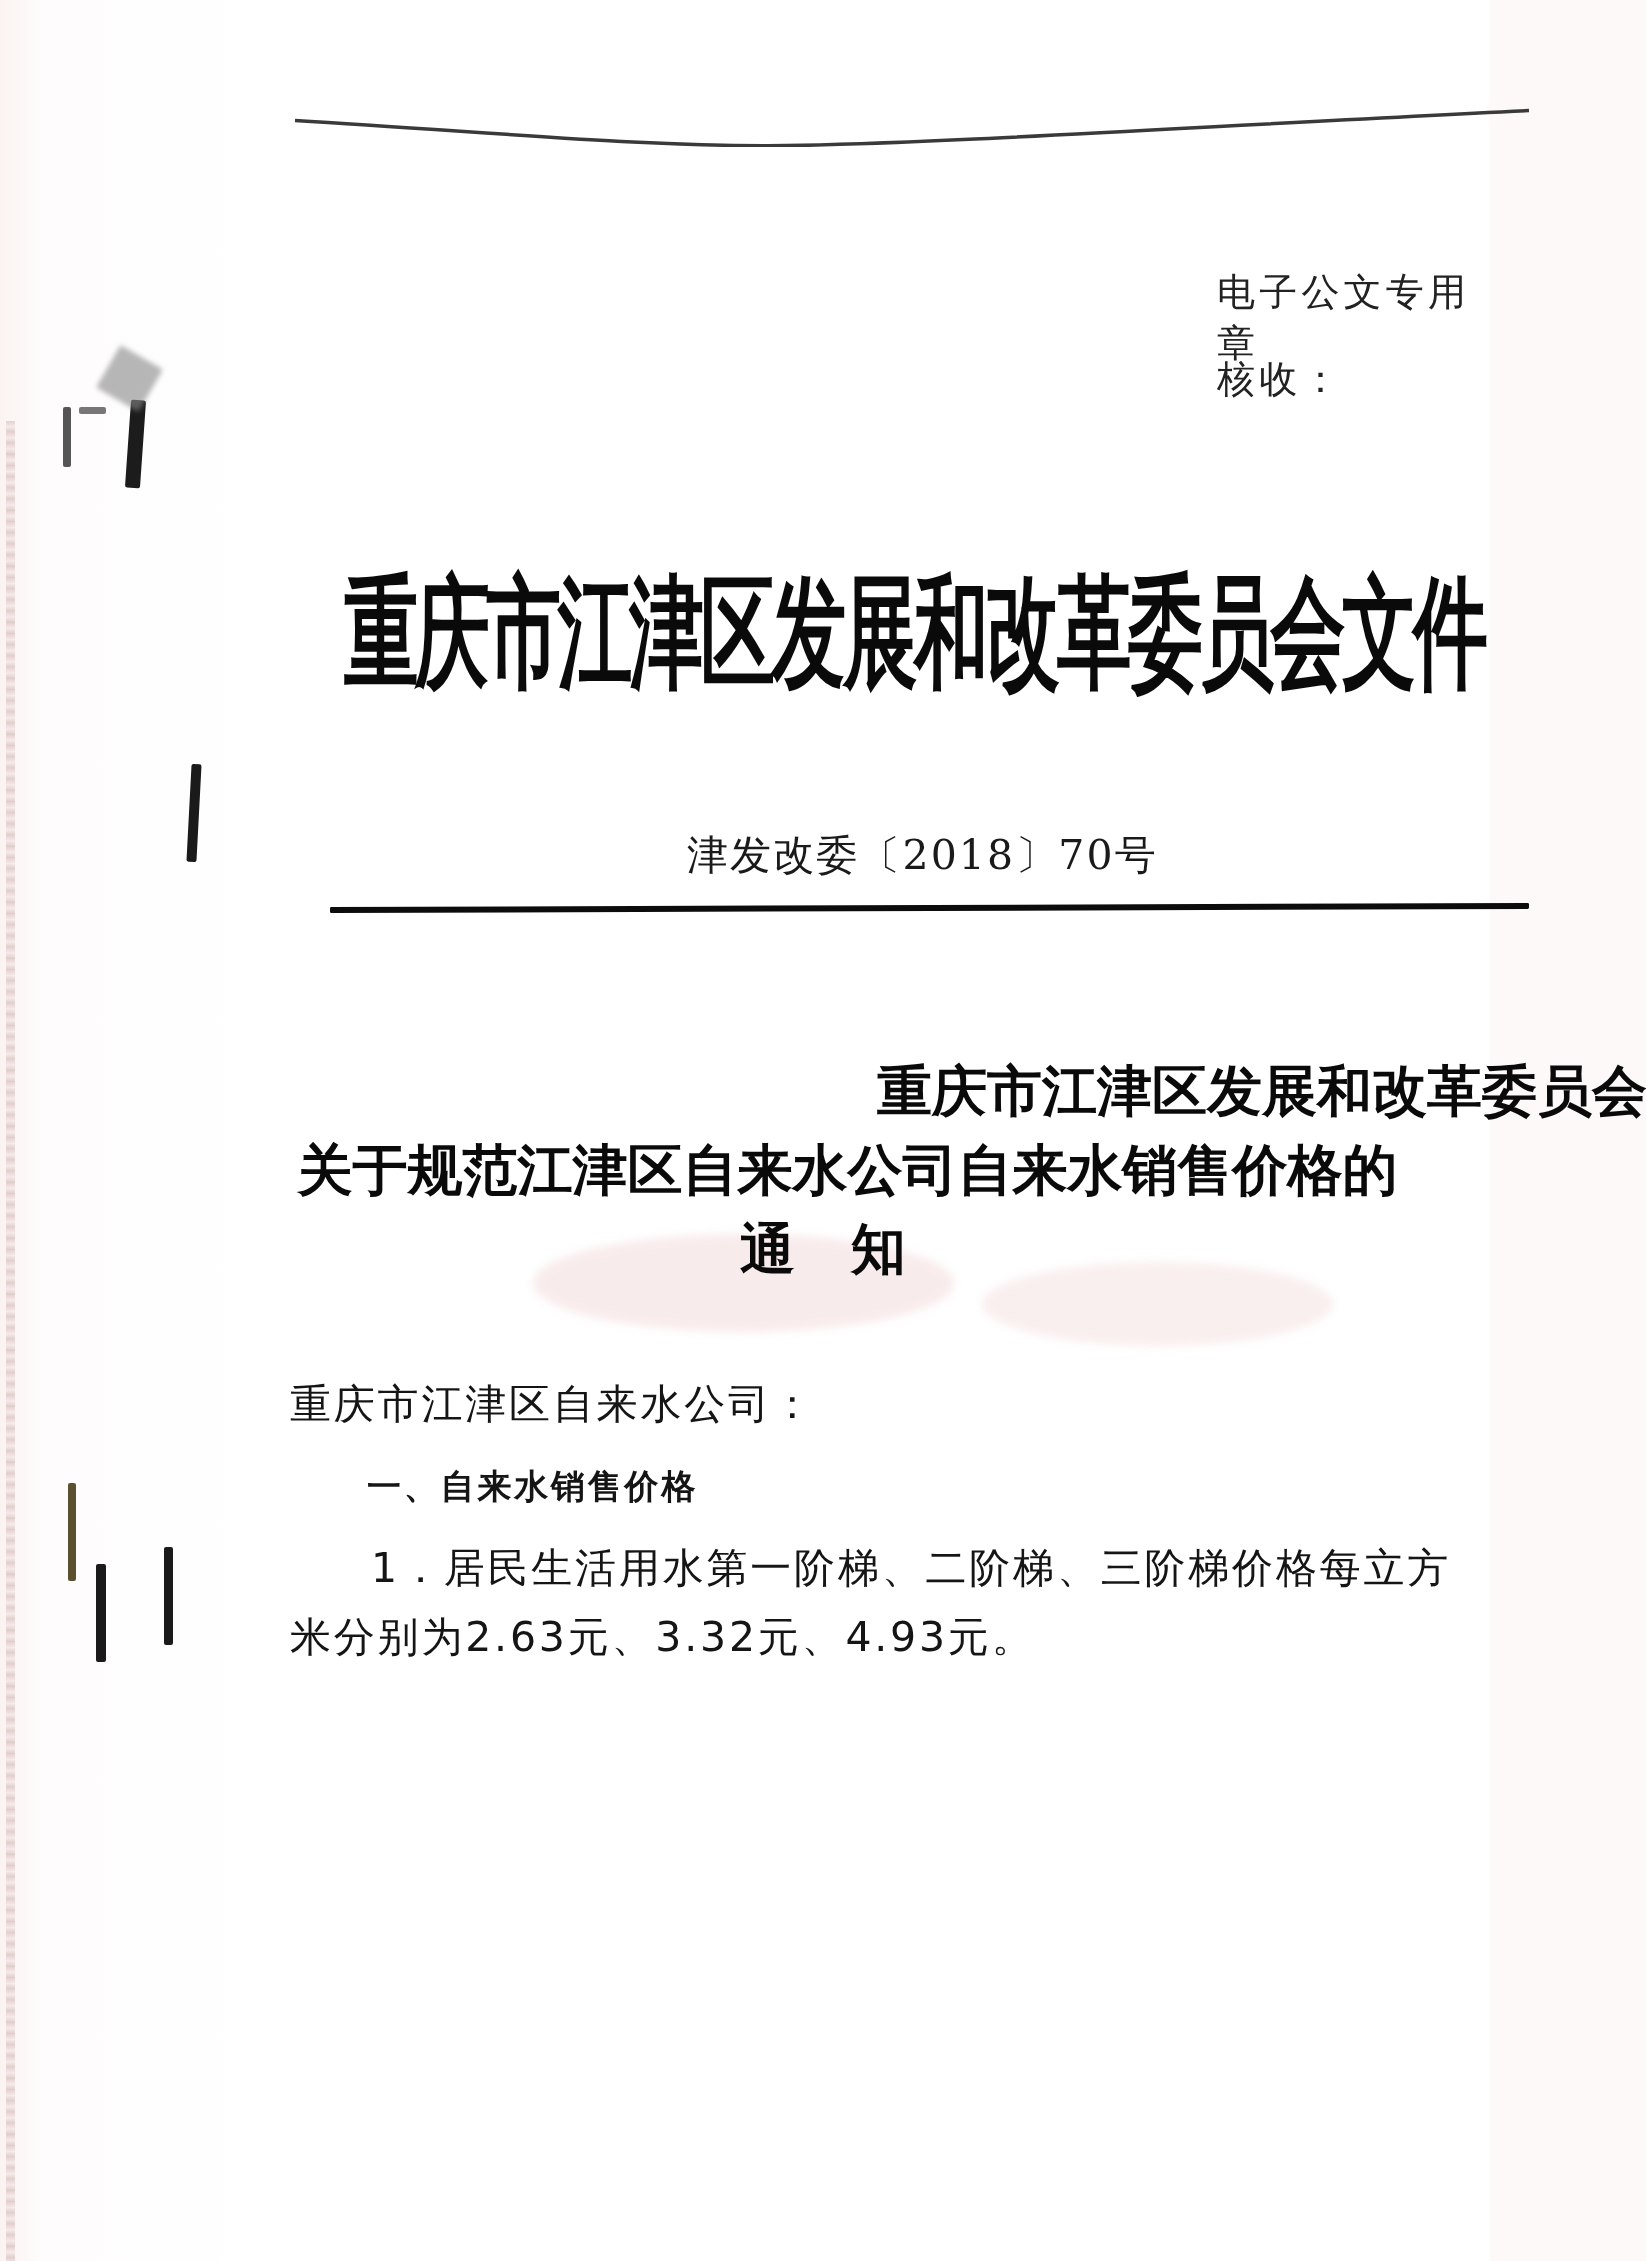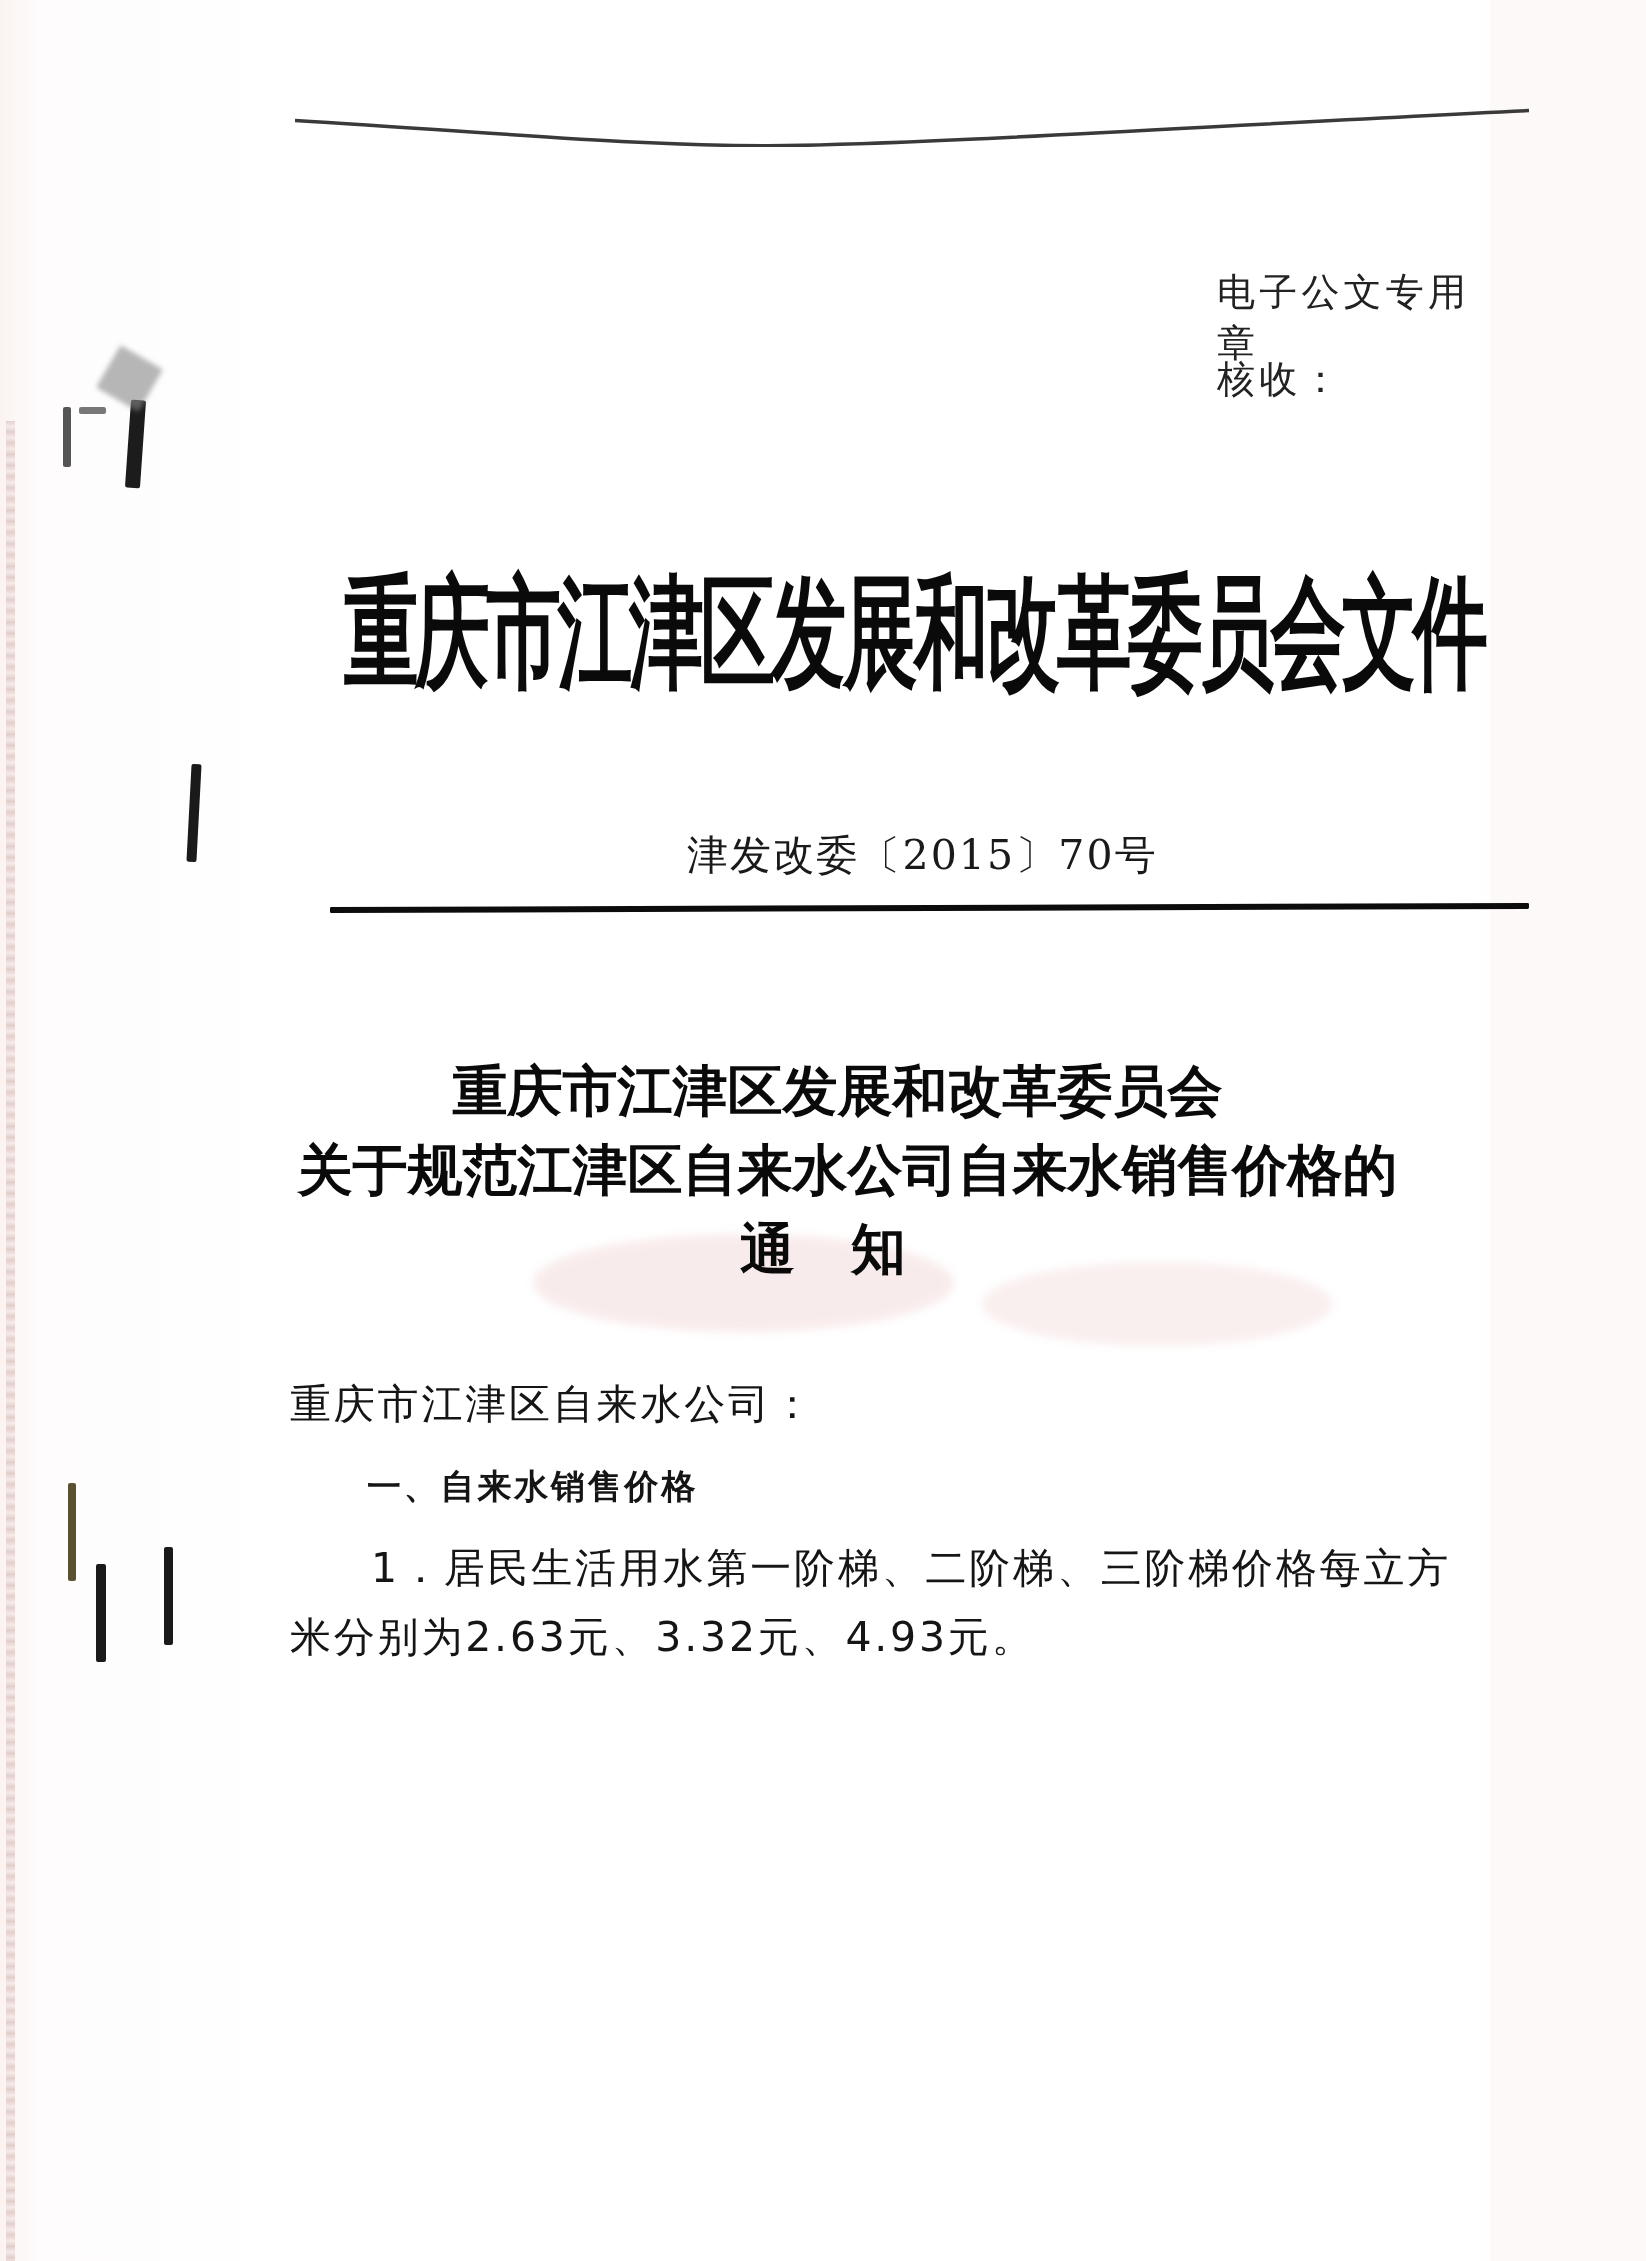--- a/index.html
+++ b/index.html
@@ -80,21 +80,21 @@
       position: absolute;
       left: 0; top: 1052px;
       width: 1647px;
       text-align: center;
       font-family: "DejaVu Sans", sans-serif;
       font-weight: bold;
       font-size: 55px;
       line-height: 79px;
       color: #0a0a0a;
     }
-    .notice-title .line1 { display: block; padding-left: 28px; }
+    .notice-title .line1 { display: block; padding-left: 28px; text-align: right; }
     .notice-title .line2 { display: block; padding-left: 0; margin-left: 48px; }
     .notice-title .line3 { display: block; letter-spacing: 56px; padding-left: 20px; margin-left: 35px; }
     .body-text {
       position: absolute;
       left: 277px; top: 1357px;
       width: 1220px;
       font-family: "DejaVu Sans", sans-serif;
       font-size: 41px;
       line-height: 69px;
       letter-spacing: 2.8px;
@@ -137,21 +137,21 @@
   <div class="mark" style="left:164px; top:1547px; width:9px; height:98px;"></div>
 
   <div class="smudge" style="left:533px; top:1234px; width:421px; height:98px; background:#f4dcdc;"></div>
   <div class="smudge" style="left:982px; top:1262px; width:351px; height:84px; background:#f6e2e2;"></div>
 
   <div class="receipt" style="top:267px;">电子公文专用章</div>
   <div class="receipt" style="top:354px;">核收：</div>
 
   <div class="big-title">重庆市江津区发展和改革委员会文件</div>
 
-  <div class="doc-number">津发改委〔2015〕70号</div>
+  <div class="doc-number">津发改委〔2018〕70号</div>
 
   <div class="sep-rule"></div>
 
   <div class="notice-title">
     <span class="line1">重庆市江津区发展和改革委员会</span>
     <span class="line2">关于规范江津区自来水公司自来水销售价格的</span>
     <span class="line3">通知</span>
   </div>
 
   <div class="body-text">

